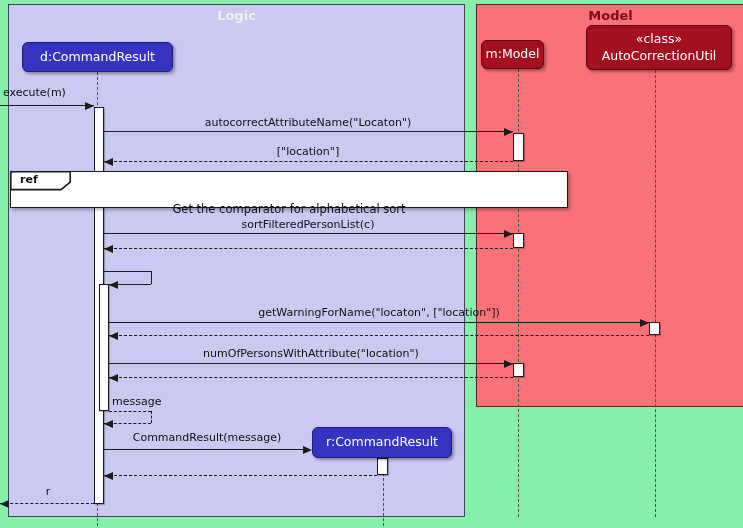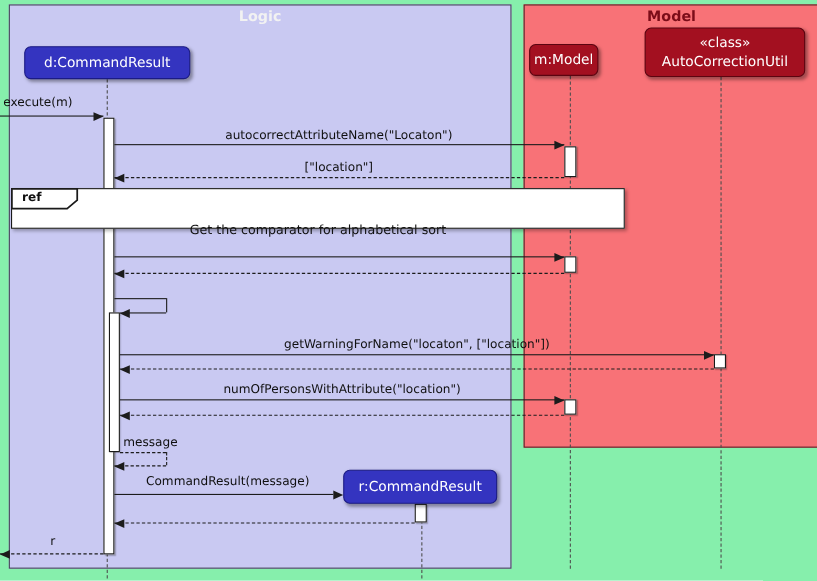--- a/index.html
+++ b/index.html
@@ -83,20 +83,21 @@
   <div class="head r" style="left:85px;top:105px;"></div>
 
   <div class="mlabel c" style="left:308px;top:116px;">autocorrectAttributeName("Locaton")</div>
   <div class="ln" style="left:104px;top:131px;width:409px;"></div>
   <div class="head r" style="left:504px;top:131px;"></div>
 
   <div class="mlabel c" style="left:308px;top:145px;">["location"]</div>
   <div class="ln dash" style="left:104px;top:161px;width:409px;"></div>
   <div class="head l" style="left:104px;top:161px;"></div>
 
+  <div class="mlabel c" style="left:308px;top:218px;">sortFilteredPersonList(c)</div>
   <div class="ln" style="left:104px;top:233px;width:409px;"></div>
   <div class="head r" style="left:504px;top:233px;"></div>
   <div class="ln dash" style="left:104px;top:248px;width:409px;"></div>
   <div class="head l" style="left:104px;top:248px;"></div>
 
   <div class="ln" style="left:104px;top:271px;width:47px;"></div>
   <div class="vln" style="left:151px;top:271px;height:13px;"></div>
   <div class="ln" style="left:109px;top:284px;width:42px;"></div>
   <div class="head l" style="left:109px;top:284px;"></div>
 

